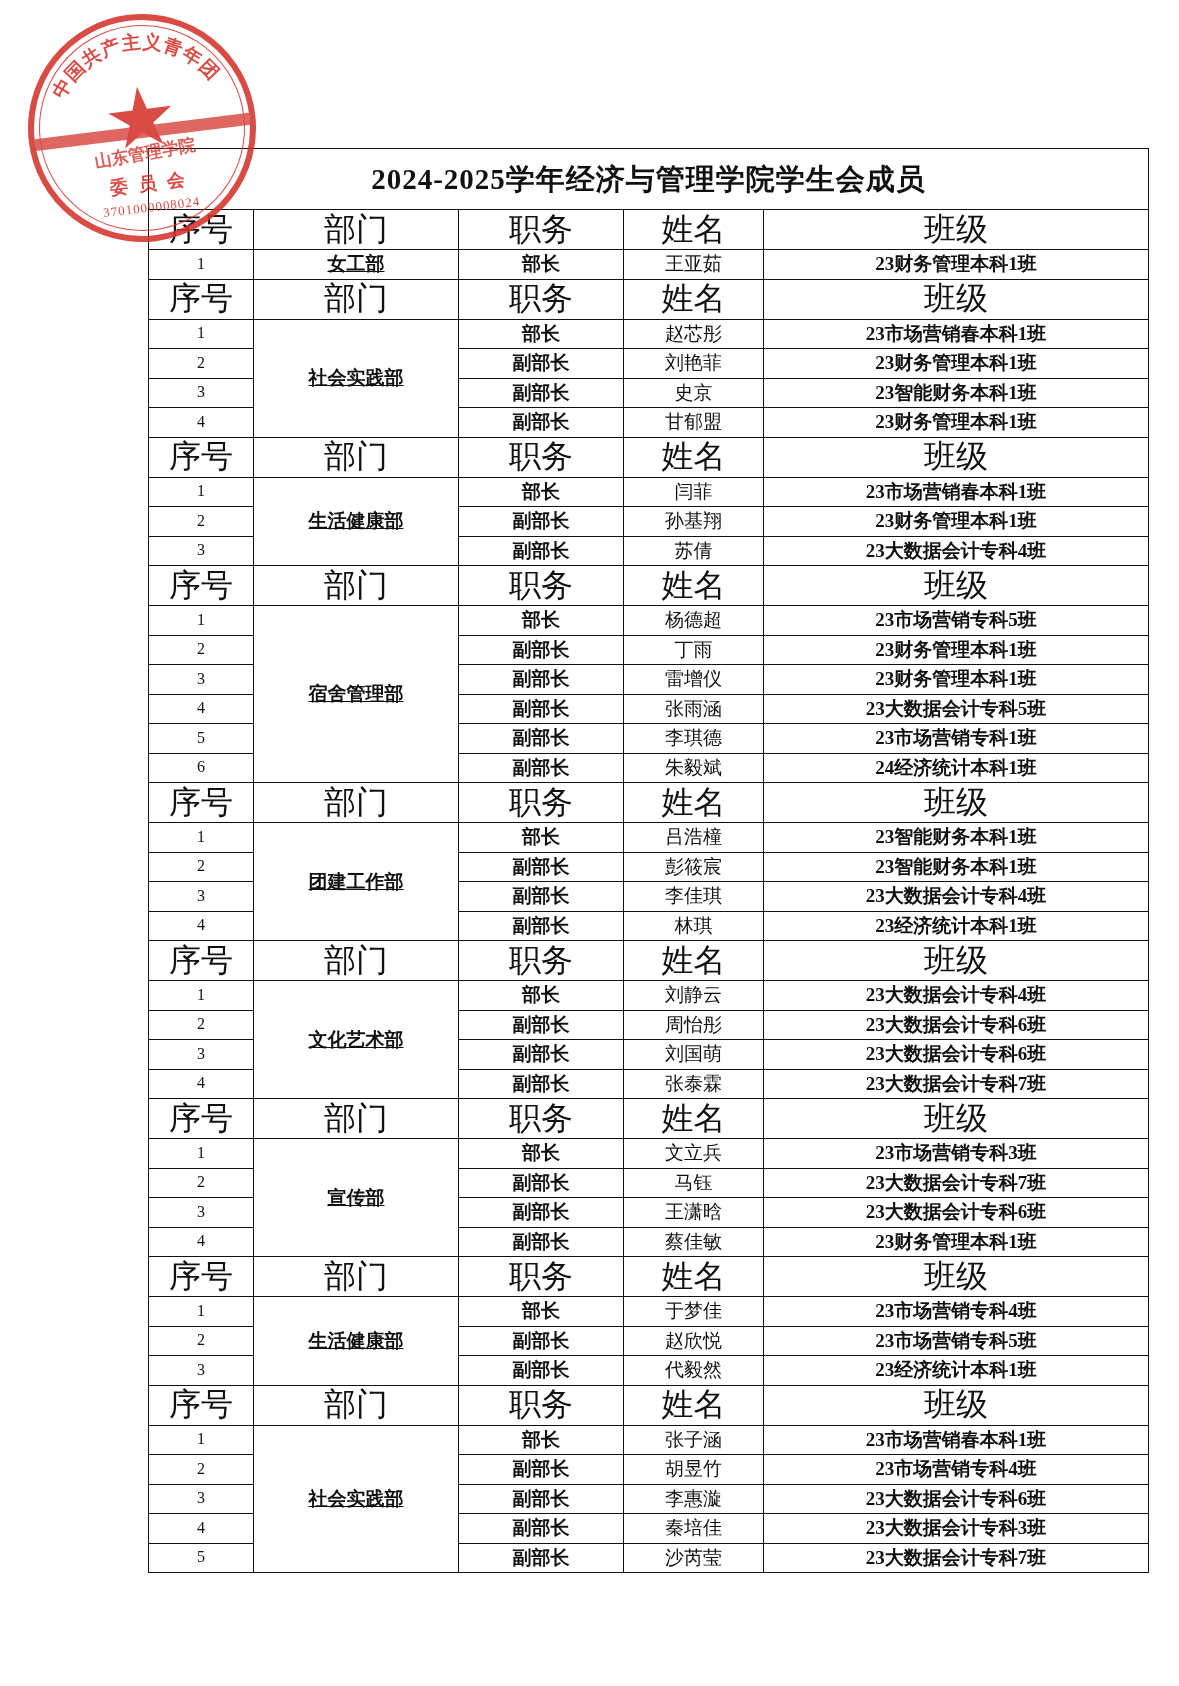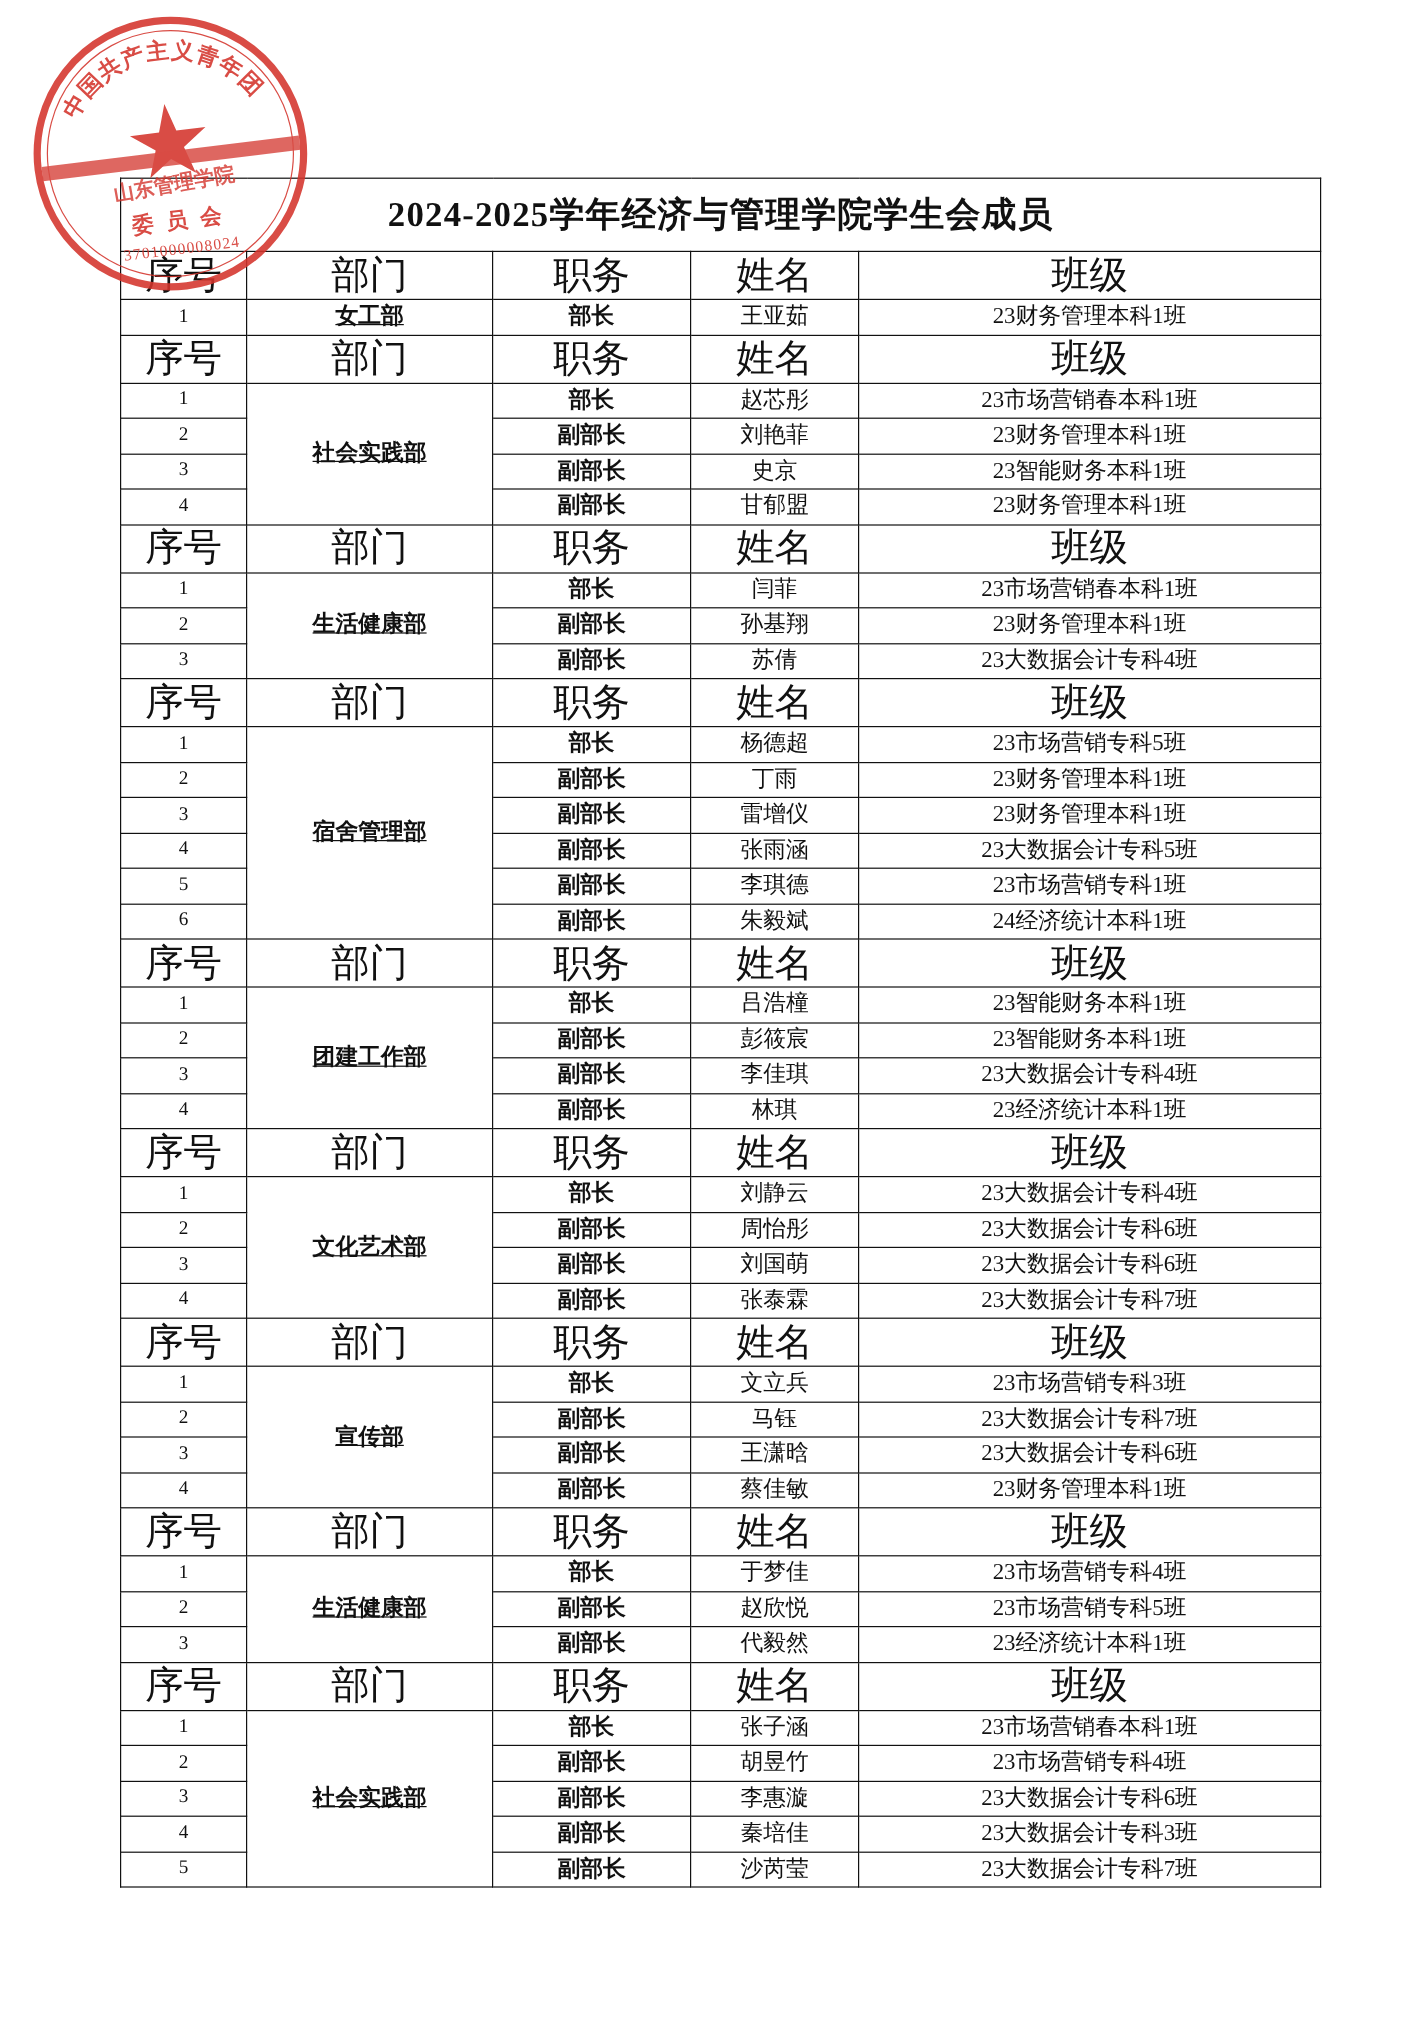--- a/index.html
+++ b/index.html
@@ -105,20 +105,21 @@
   .doc {
     position: absolute;
     left: 100px;
     top: 148px;
     width: 1000px;
   }
   table.roster {
     border-collapse: collapse;
     width: 1000px;
     table-layout: fixed;
+    margin-left: 48px;
   }
   table.roster td {
     border: 1.6px solid #111;
     text-align: center;
     vertical-align: middle;
     padding: 0;
     line-height: 1.05;
   }
   .title-cell {
     height: 60px;
@@ -147,21 +148,21 @@
   td.name {
     font-weight: normal;
     font-size: 20px;
   }
   td.post {
     font-size: 19px;
     font-weight: bold;
   }
   td.cls {
     font-size: 20px;
-    font-weight: normal;
+    font-weight: bold;
   }
   col.c-idx  { width: 105px; }
   col.c-dept { width: 205px; }
   col.c-post { width: 165px; }
   col.c-name { width: 140px; }
   col.c-cls  { width: 385px; }
 </style>
 </head>
 <body>
 

